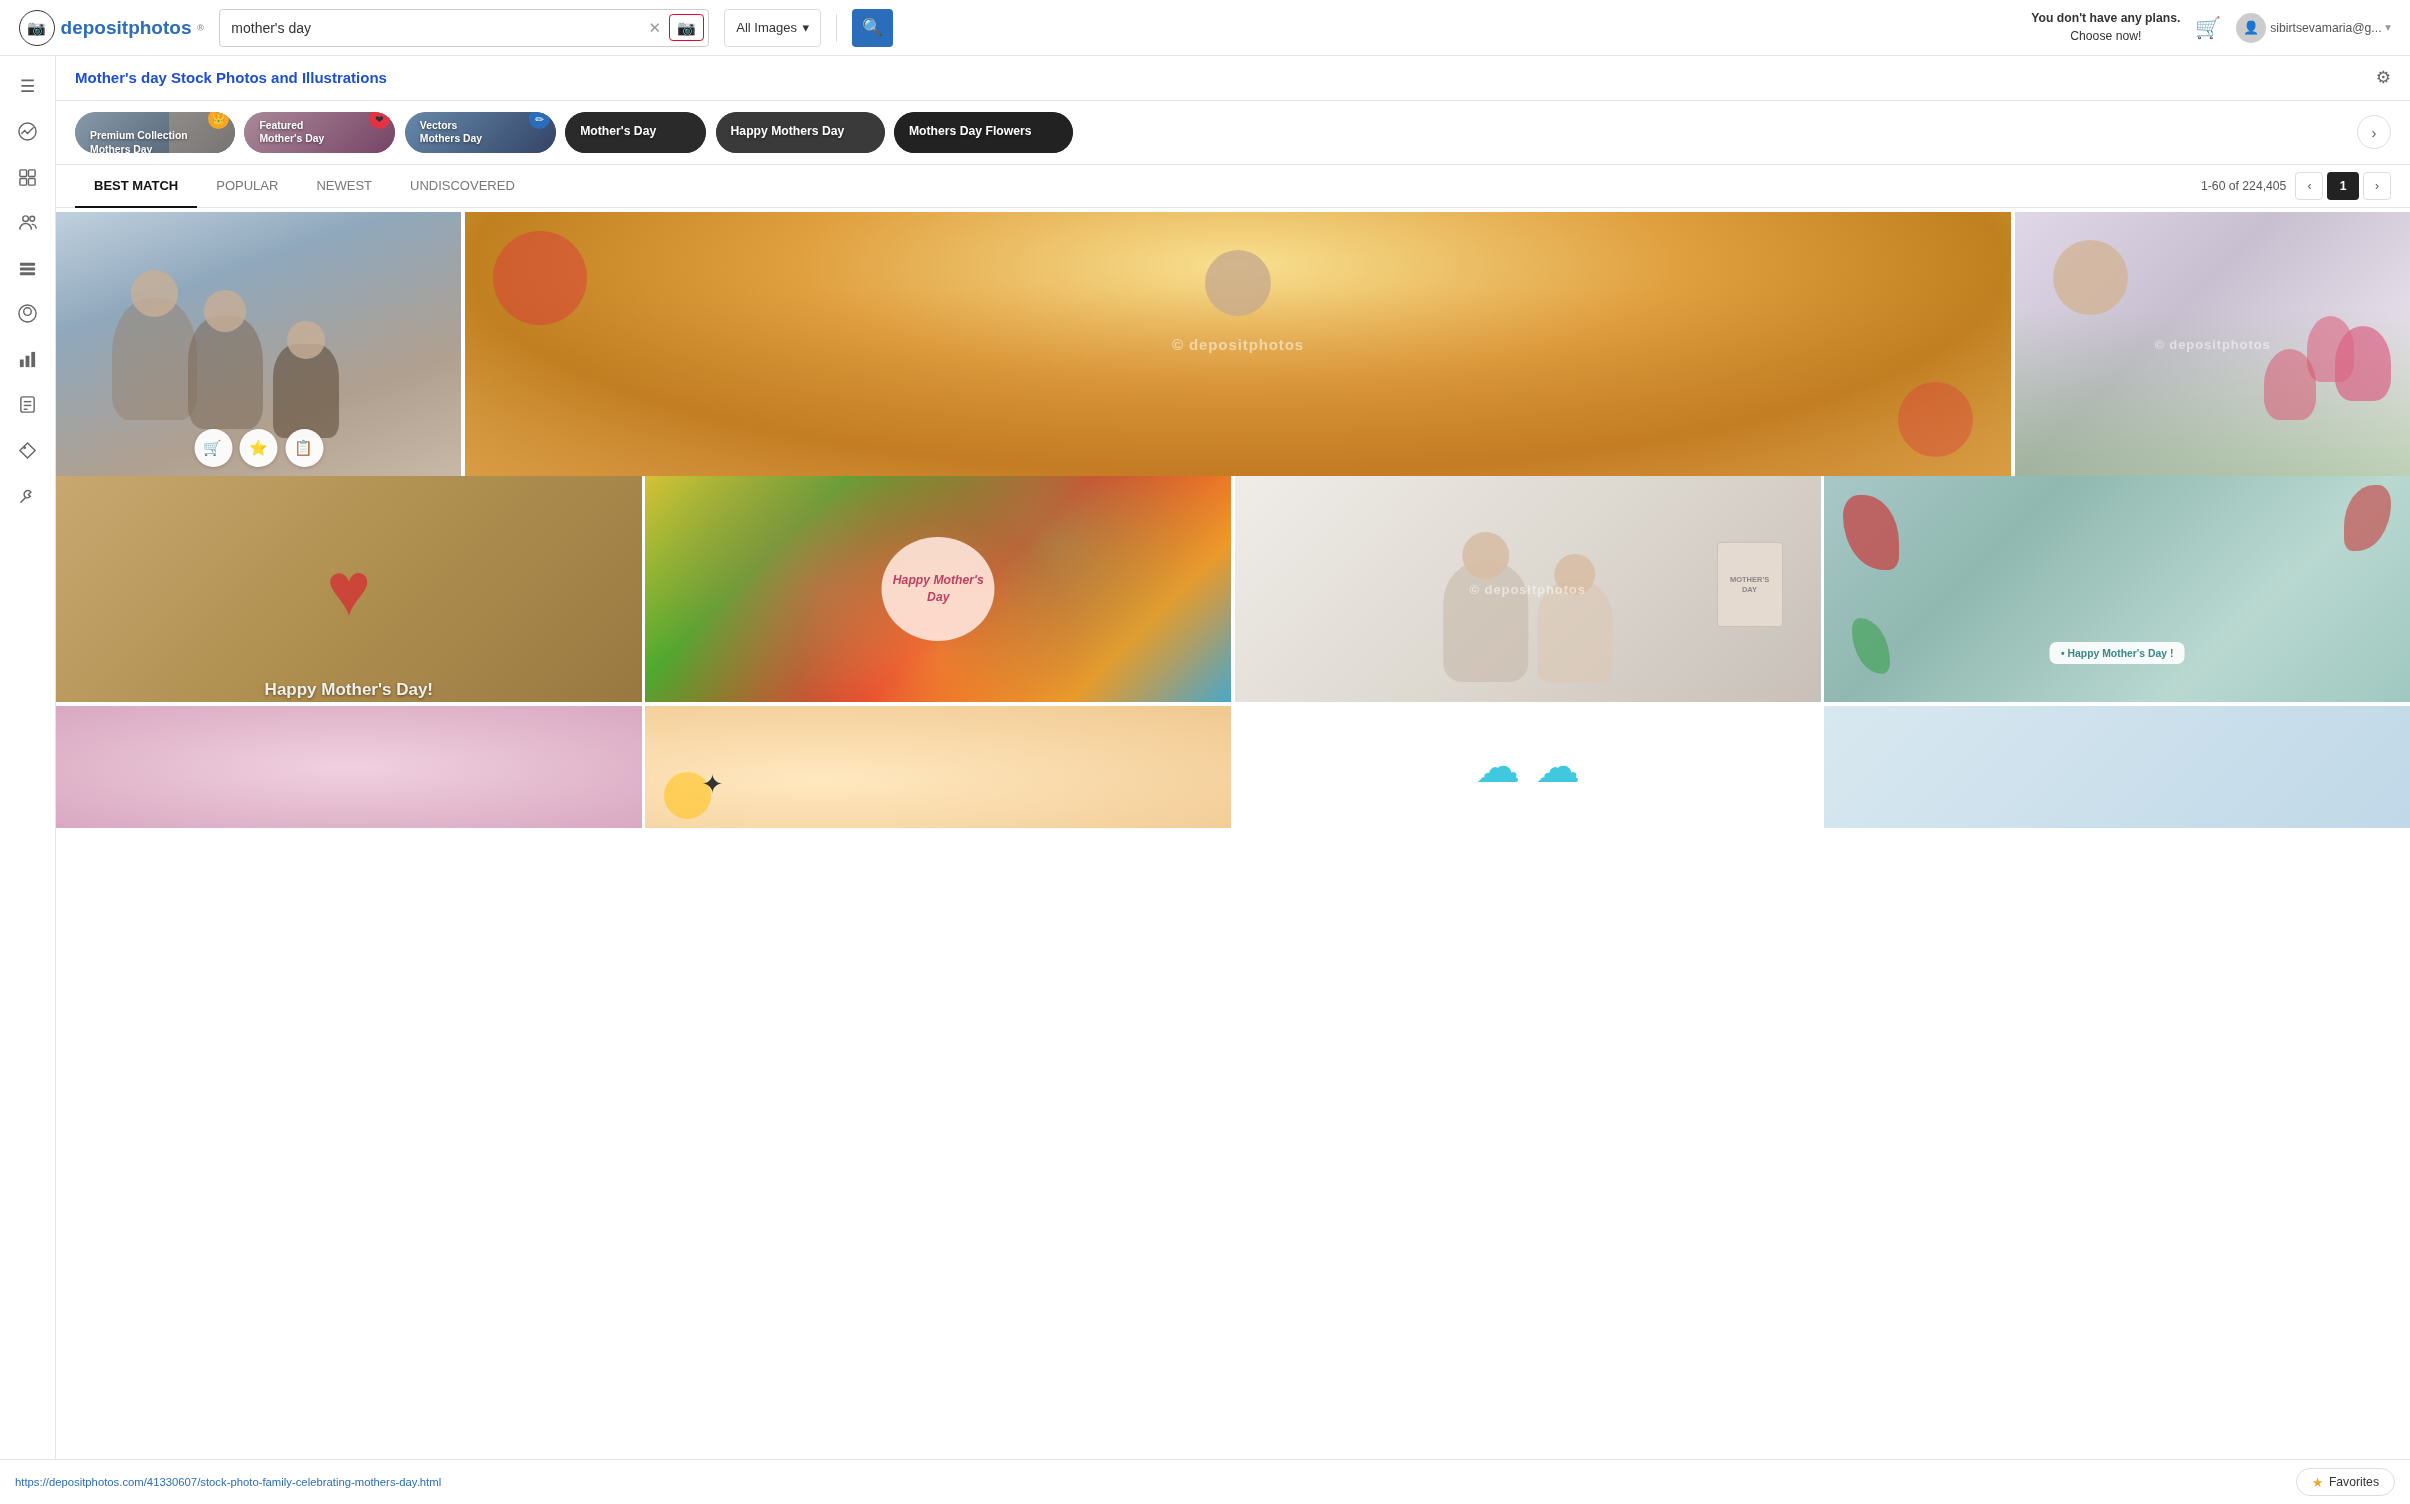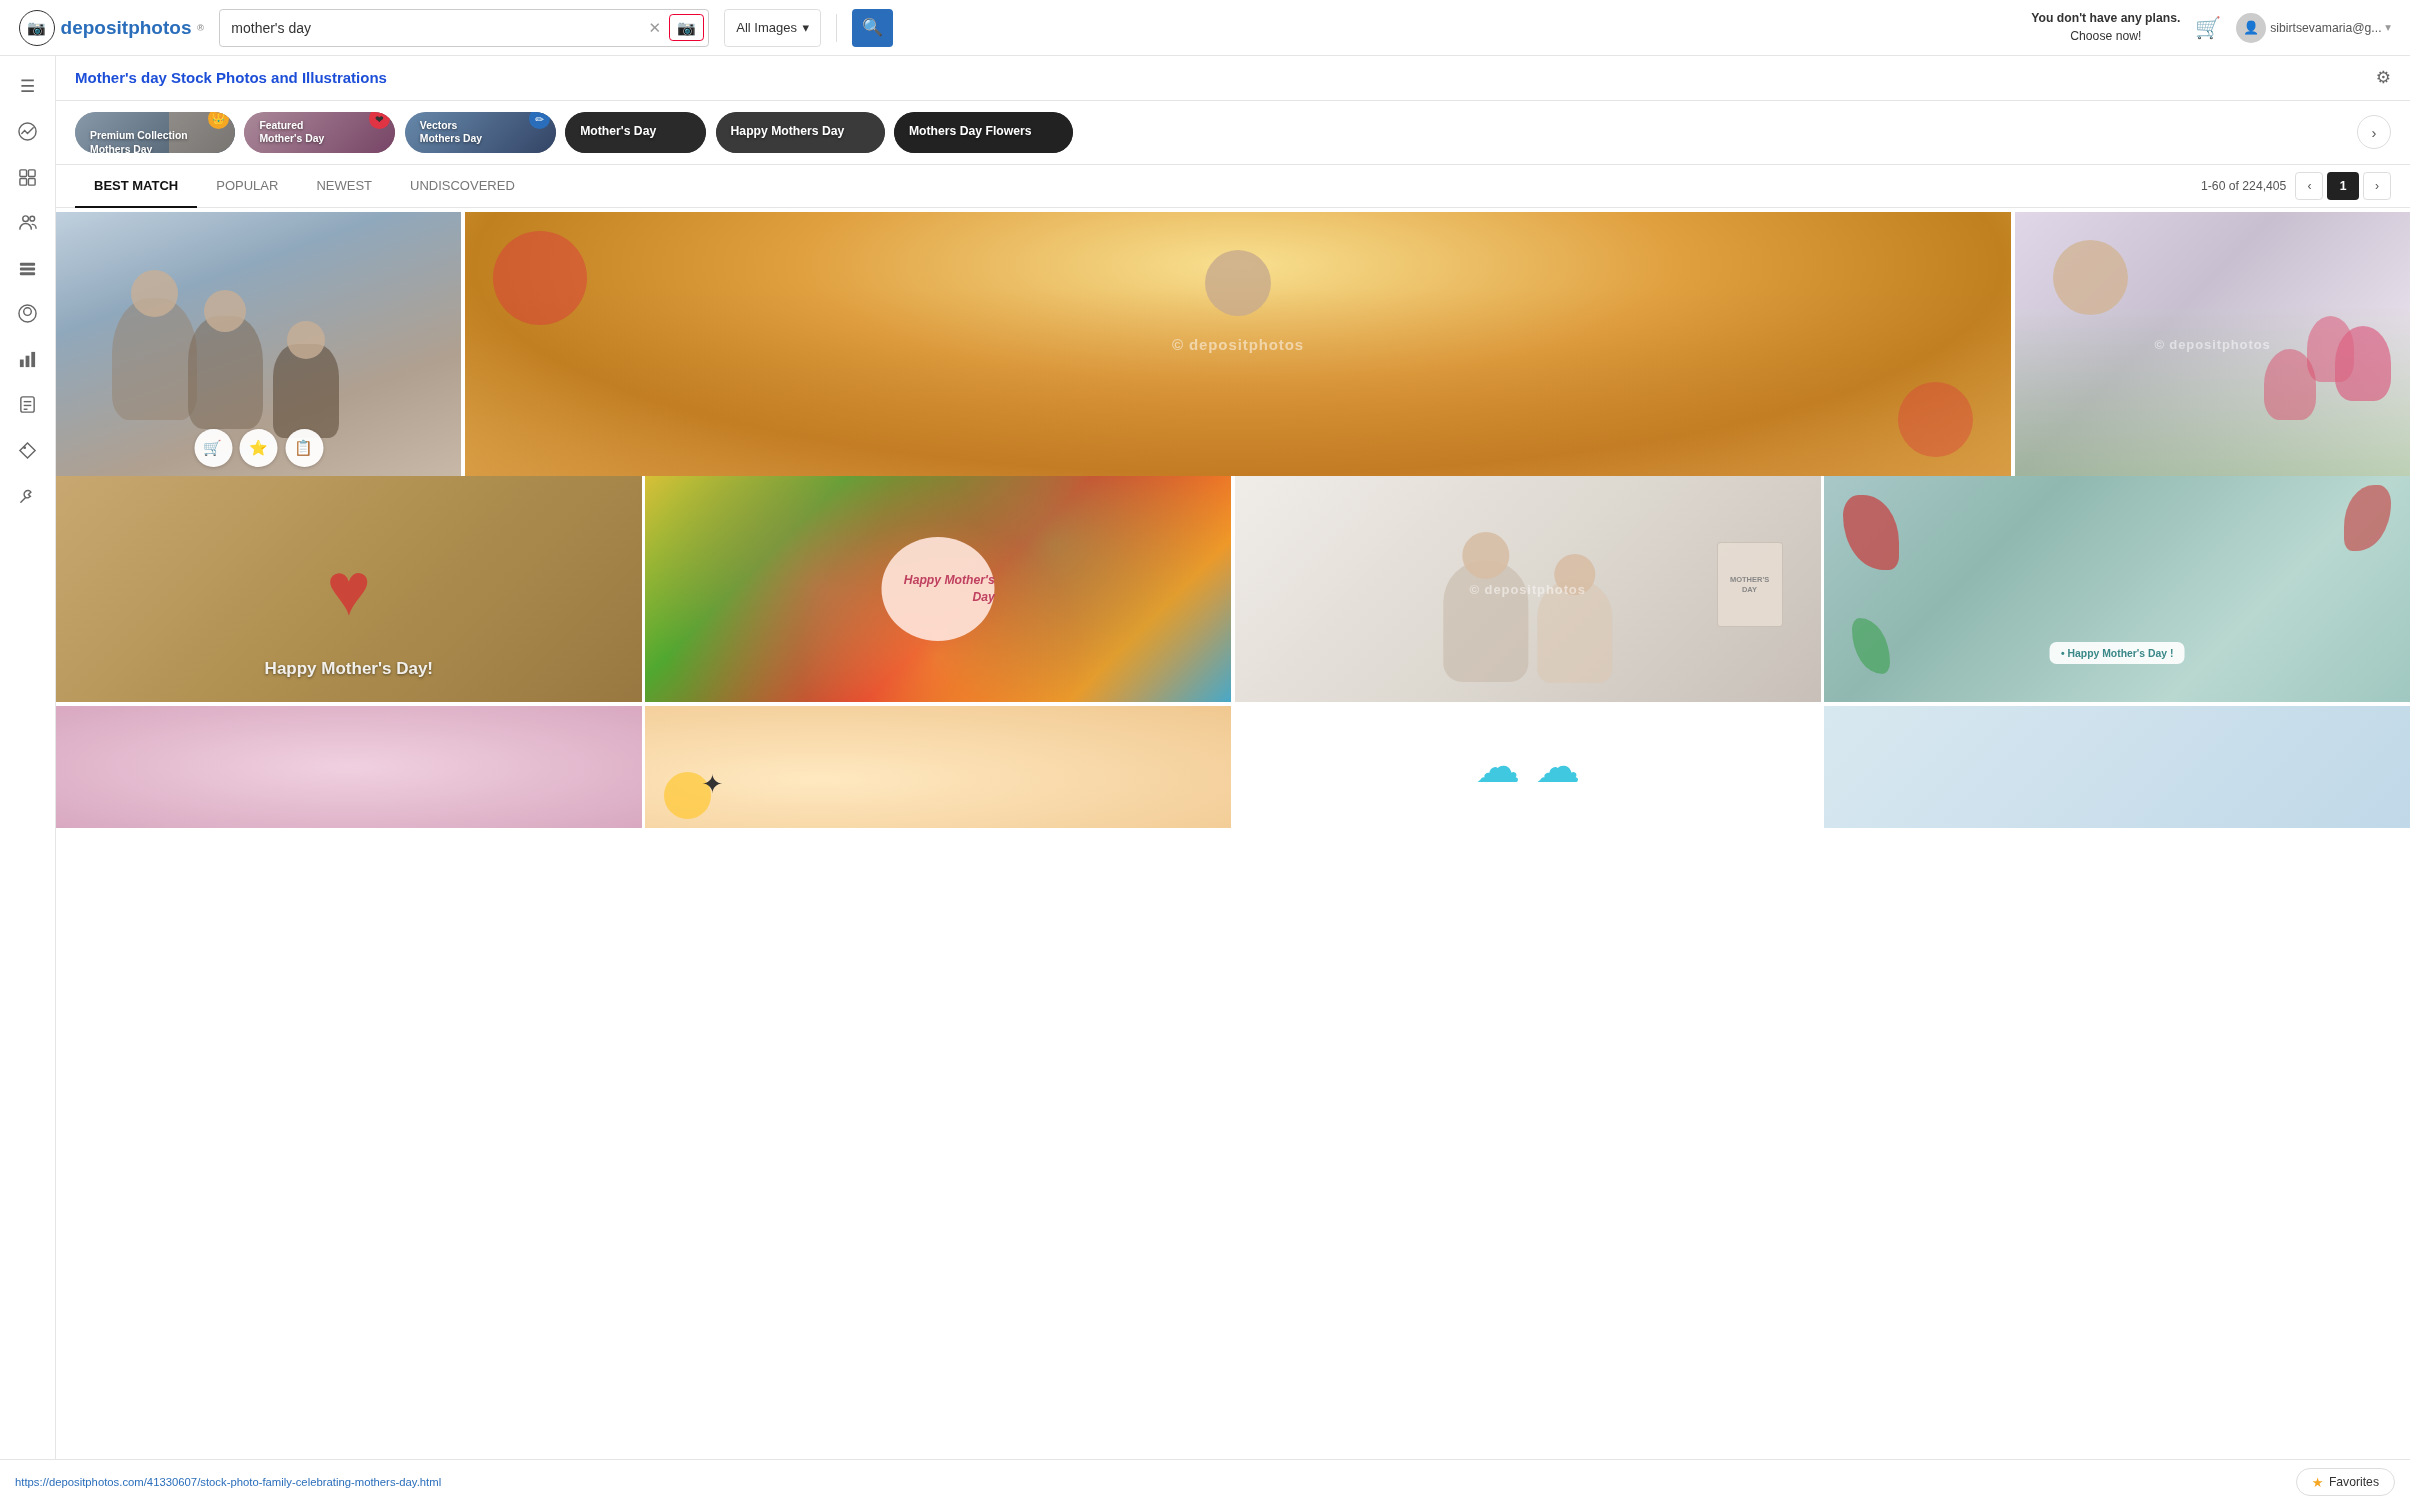--- a/index.html
+++ b/index.html
@@ -585,32 +585,32 @@
         <div style="position:absolute;top:28px;left:38px;width:75px;height:75px;background:rgba(210,180,150,0.8);border-radius:50%;"></div>
         <div class="watermark" style="font-size:13px;">© depositphotos</div>
       </div>
     </div>
 
     <div class="row2" style="margin: 0 0 3.8px 0;">
 
       <div class="photo-box p4">
         <div style="position:absolute;inset:0;background:linear-gradient(135deg,#c8a870 0%,#b09050 50%,#987840 100%);"></div>
         <div style="position:absolute;top:50%;left:50%;transform:translate(-50%,-50%);font-size:75px;color:rgba(210,50,50,0.8);line-height:1;">♥</div>
-        <div style="position:absolute;bottom:23px;left:0;right:0;text-align:center;">
+        <div style="position:absolute;bottom:2px;left:0;right:0;text-align:center;">
           <div style="font-size:17px;font-weight:600;color:rgba(255,255,255,0.9);text-shadow:0 0.9px 2.8px rgba(0,0,0,0.5);">Happy Mother's Day!</div>
         </div>
       </div>
 
       <div class="photo-box p5">
         <div style="position:absolute;inset:0;">
           <div style="width:100%;height:100%;background:linear-gradient(135deg,#d8c038 0%,#50a830 25%,#e03828 55%,#f09828 80%,#48a8c8 100%);"></div>
           <div class="flower-overlay"></div>
 
           <div style="position:absolute;top:50%;left:50%;transform:translate(-50%,-50%);width:113px;height:104px;background:rgba(255,230,220,0.9);border-radius:50%;display:flex;align-items:center;justify-content:center;">
-            <div style="font-size:12.2px;font-weight:700;color:#c04060;text-align:right;line-height:1.4;font-style:italic;">Happy Mother's Day</div>
+            <div style="font-size:12.2px;font-weight:700;color:#c04060;text-align:center;line-height:1.4;font-style:italic;">Happy Mother's Day</div>
           </div>
         </div>
       </div>
 
       <div class="photo-box p6">
         <div style="position:absolute;inset:0;background:linear-gradient(135deg,#f0ece8 0%,#ddd8d0 50%,#c8c0b8 100%);"></div>
 
         <div style="position:absolute;bottom:19px;left:50%;transform:translateX(-50%);display:flex;gap:9.4px;">
           <div style="width:85px;height:122px;background:rgba(200,185,170,0.6);border-radius:42px 42px 19px 19px;position:relative;">
             <div style="width:47px;height:47px;background:rgba(215,190,165,0.9);border-radius:50%;position:absolute;top:-28px;left:19px;"></div>

